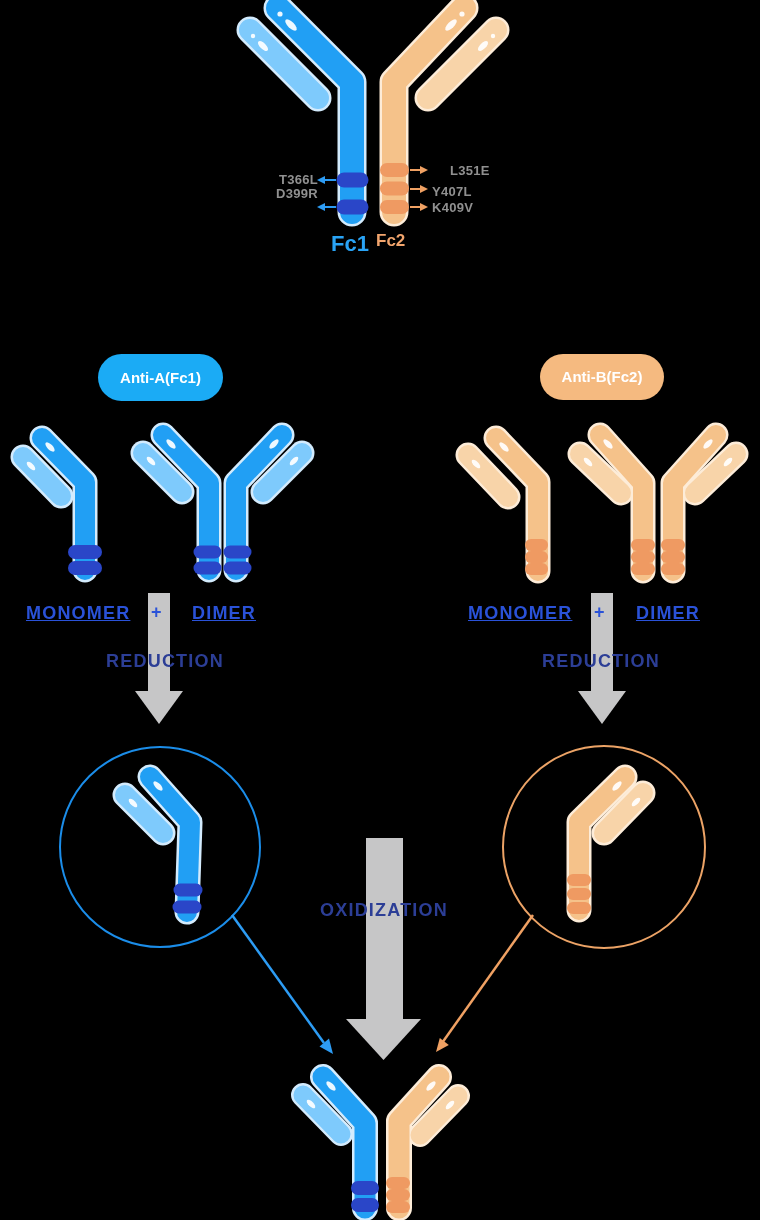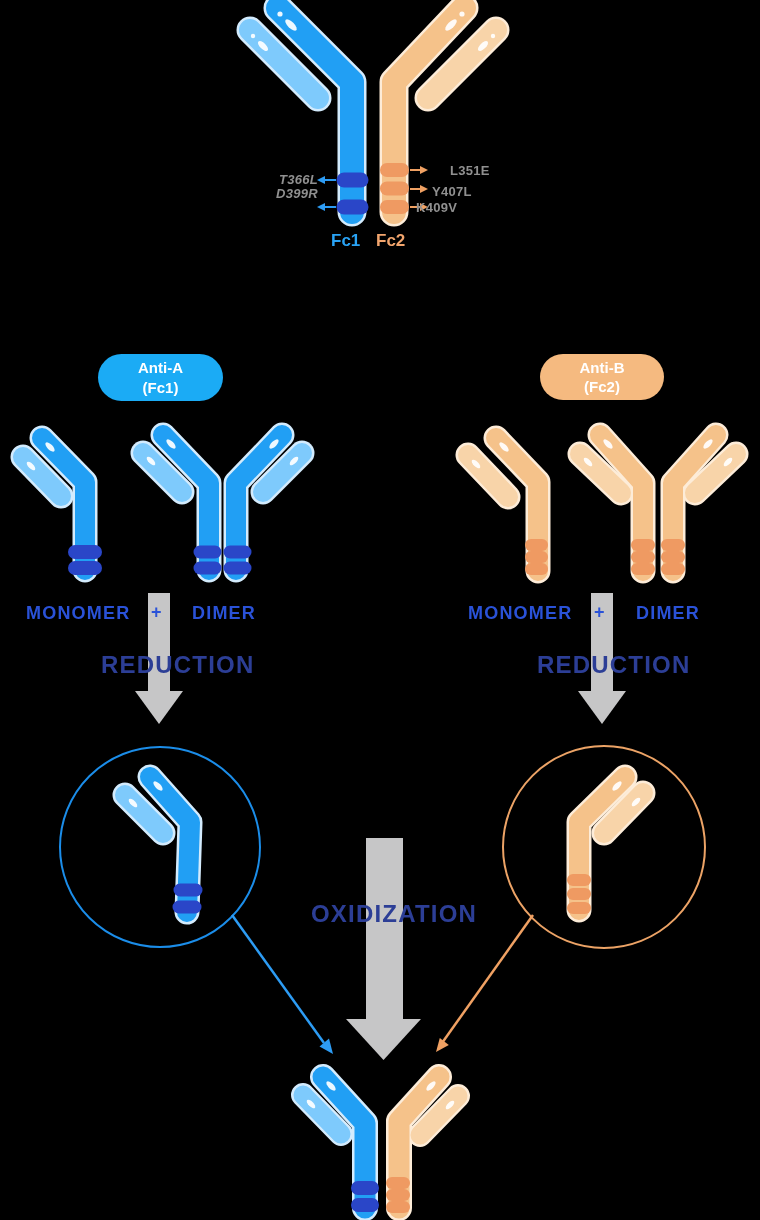--- a/index.html
+++ b/index.html
@@ -12,28 +12,28 @@
     --royal-blue-text:#2a52d8; --navy-text:#2c3e96;
     --circle-blue:#1b8de9; --circle-orange:#eca366;
     --thin-arrow-blue:#2d9cf4; --thin-arrow-orange:#f0a163;
   }
   html,body{margin:0;padding:0;background:var(--background);}
   .canvas{position:relative;width:760px;height:1220px;background:var(--background);
           overflow:hidden;font-family:"Liberation Sans",sans-serif;}
   .overlay{position:absolute;left:0;top:0;}
   .txt{position:absolute;white-space:nowrap;}
   .mut-label{font-size:13px;font-weight:700;line-height:16px;color:var(--label-gray);letter-spacing:.3px;}
-  .right-al{text-align:right;font-style:italic;}
-  .fc1{color:var(--fc1-text);font-size:17px;font-weight:700;}
+  .right-al{text-align:right;}
+  .fc1{color:var(--fc1-text);font-size:22px;font-weight:700;}
   .fc2{color:var(--fc2-text);font-size:17px;font-weight:700;}
-  .bigword{font-size:18px;font-weight:700;letter-spacing:1.2px;color:var(--royal-blue-text);}
-  .procword{font-size:24px;font-weight:700;letter-spacing:1.2px;color:var(--navy-text);text-align:center;}
+  .bigword{font-size:18px;font-weight:700;letter-spacing:1.2px;color:var(--royal-blue-text);text-decoration:underline;}
+  .procword{font-size:18px;font-weight:700;letter-spacing:1.2px;color:var(--navy-text);text-align:center;}
   .plus{font-size:18px;font-weight:800;color:var(--royal-blue-text);}
   .pill{position:absolute;border-radius:24px;color:#fff;font-weight:700;font-size:15px;line-height:1.3;
-        display:flex;flex-direction:column;align-items:center;justify-content:center;text-align:center;}
+        display:flex;flex-direction:row;align-items:center;justify-content:center;text-align:center;}
   .pill-a{background:var(--pill-blue);}
   .pill-b{background:var(--pill-orange);}
   .ch{fill:none;stroke-linecap:round;stroke-linejoin:round;}
   .bh{stroke:var(--blue-heavy);} .bl{stroke:var(--blue-light);} .bo{stroke:var(--blue-outline);} .bb{stroke:var(--blue-band);}
   .oh{stroke:var(--orange-heavy);} .ol{stroke:var(--orange-light);} .oo{stroke:var(--orange-outline);} .ob{stroke:var(--orange-band);}
   .gray{fill:var(--arrow-gray);}
   .hl{fill:#fff;opacity:.92;}
   .circb{fill:none;stroke:var(--circle-blue);stroke-width:2;}
   .circo{fill:none;stroke:var(--circle-orange);stroke-width:2;}
   .conb{stroke:var(--thin-arrow-blue);stroke-width:2.5;fill:none;}
@@ -214,21 +214,21 @@
       <ellipse class="hl" cx="311" cy="1104" rx="5.5" ry="2.5" transform="rotate(45 311 1104)"></ellipse>
       <ellipse class="hl" cx="431" cy="1086" rx="6" ry="2.7" transform="rotate(-45 431 1086)"></ellipse>
       <ellipse class="hl" cx="450" cy="1105" rx="5.5" ry="2.5" transform="rotate(-45 450 1105)"></ellipse>
     </g>
   </svg>
 
   <span class="txt mut-label right-al" style="left:258px;top:172px;width:60px">T366L</span>
   <span class="txt mut-label right-al" style="left:258px;top:186px;width:60px">D399R</span>
   <span class="txt mut-label" style="left:450px;top:163px">L351E</span>
   <span class="txt mut-label" style="left:432px;top:184px">Y407L</span>
-  <span class="txt mut-label" style="left:416px;top:200px">K409V</span>
+  <span class="txt mut-label" style="left:432px;top:200px">K409V</span>
 
   <span class="txt fc1" style="left:331px;top:231px">Fc1</span>
   <span class="txt fc2" style="left:376px;top:231px">Fc2</span>
 
   <div class="pill pill-a" style="left:98px;top:354px;width:125px;height:47px">
     <div>Anti-A</div>
     <div>(Fc1)</div>
   </div>
   <div class="pill pill-b" style="left:540px;top:354px;width:124px;height:46px">
     <div>Anti-B</div>

